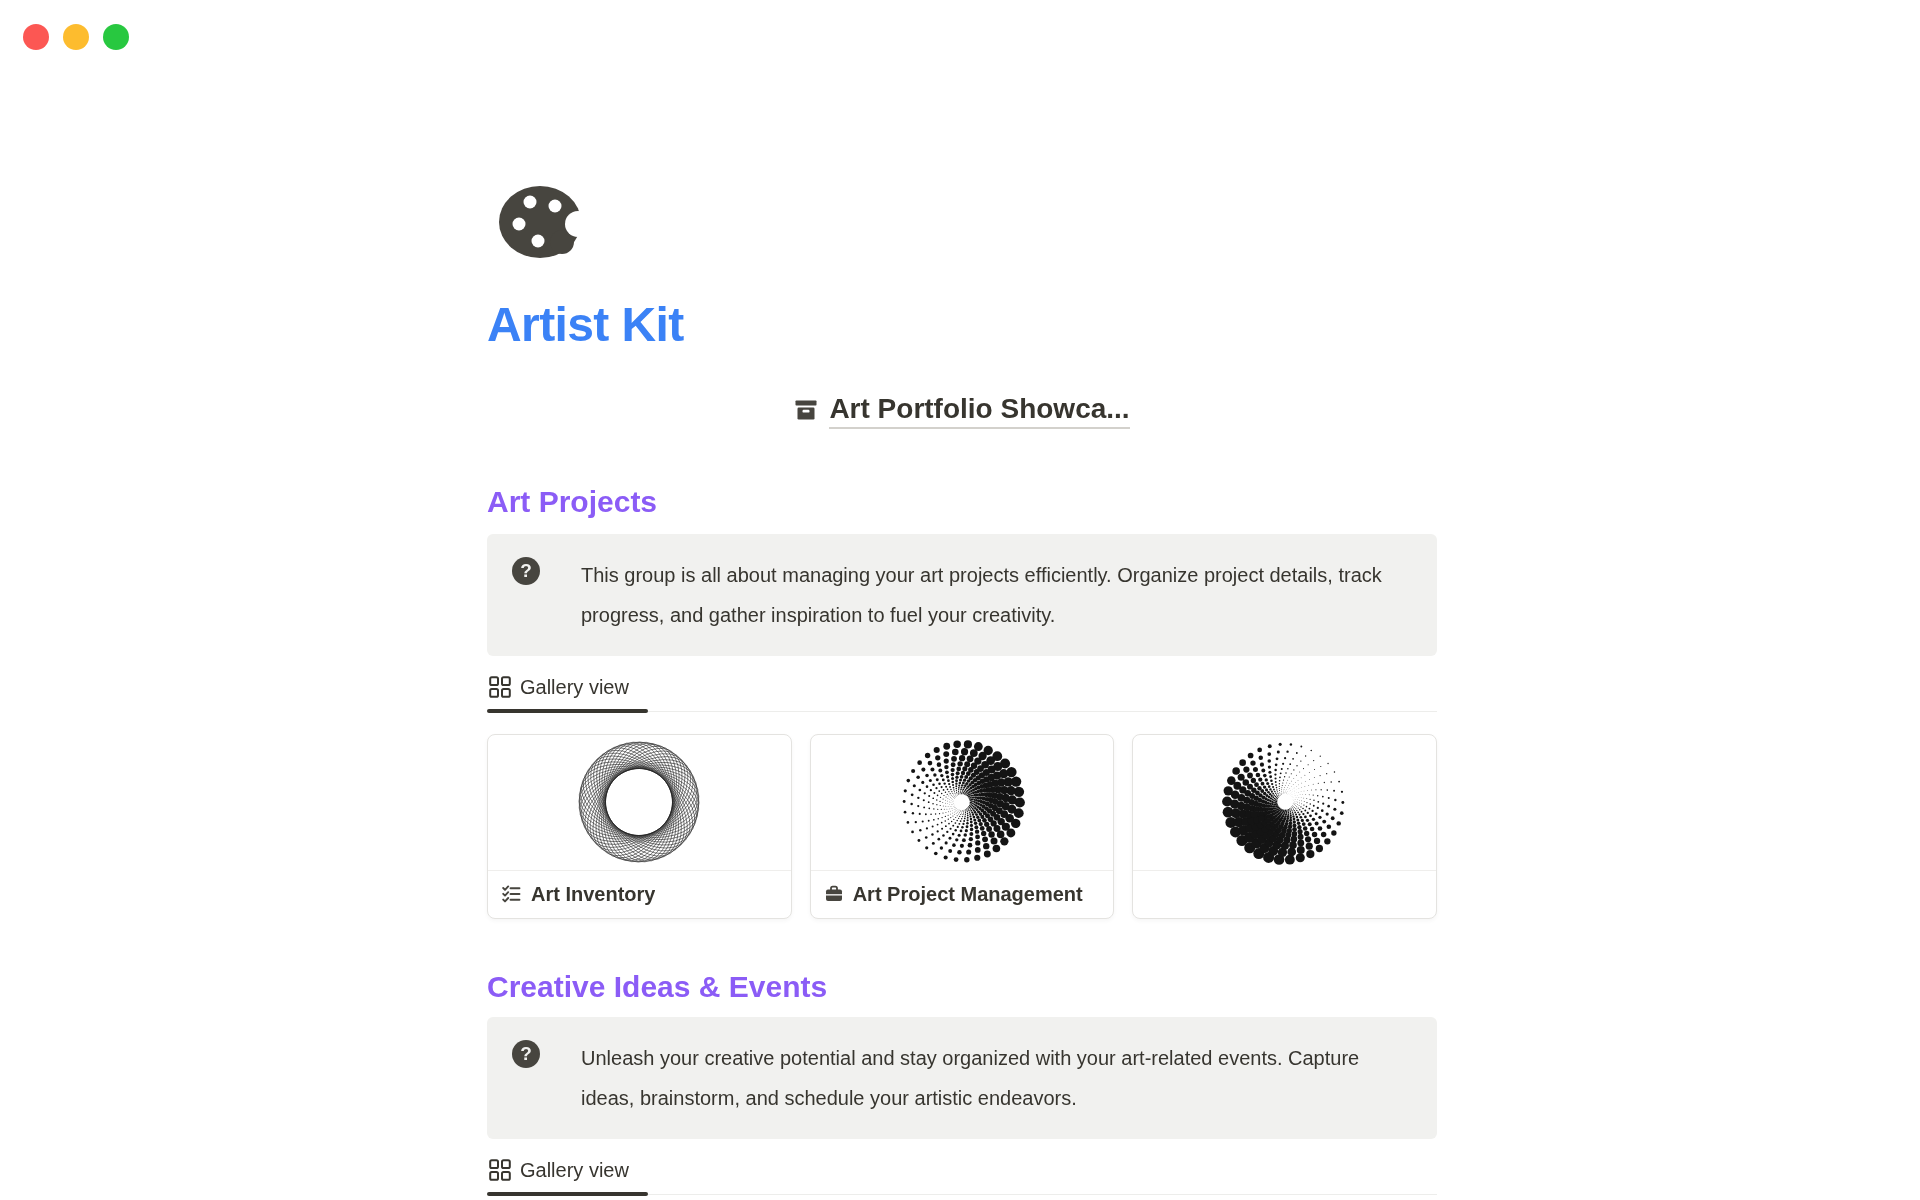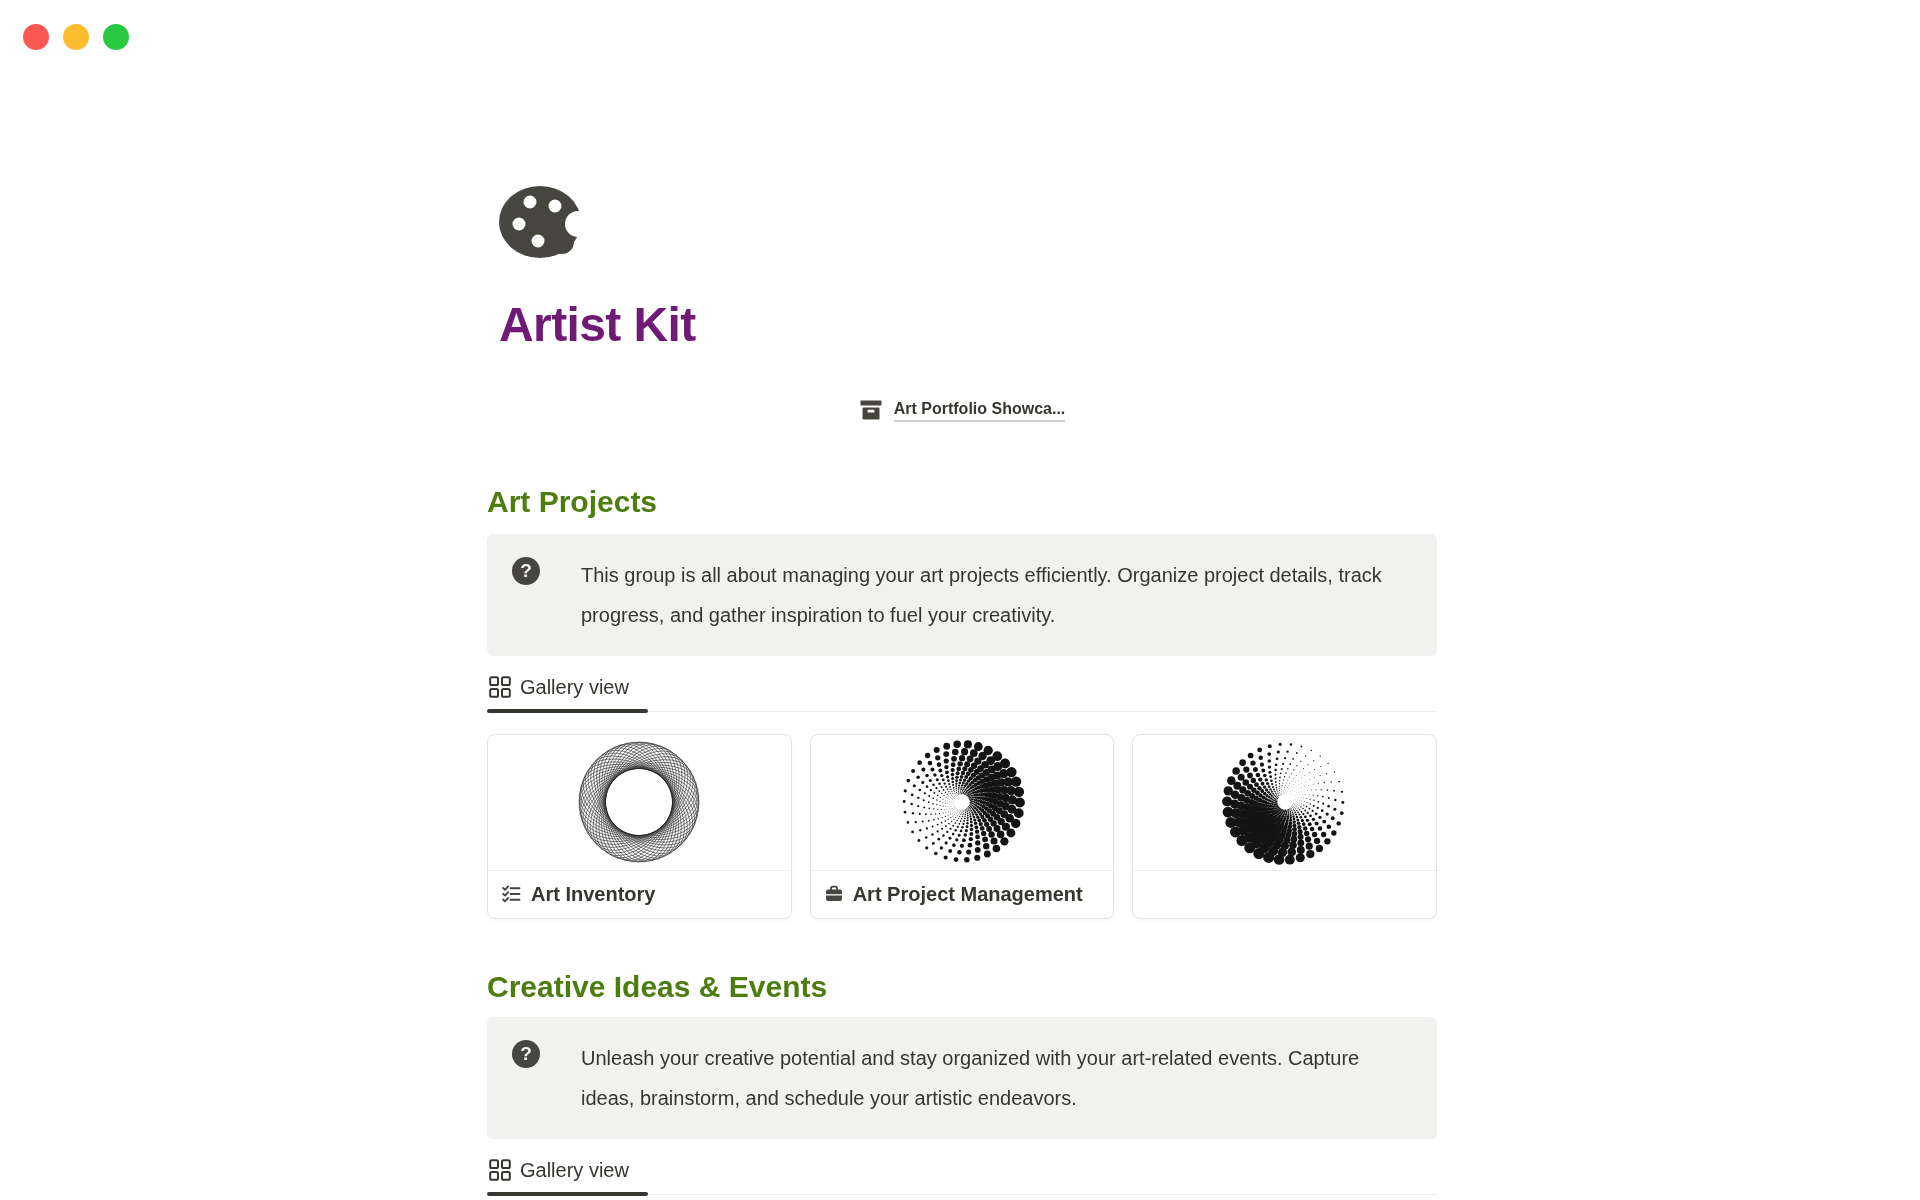--- a/index.html
+++ b/index.html
@@ -15,31 +15,31 @@
   .tl-min{background:#fdbc2e;}
   .tl-zoom{background:#28c840;}
 
   
   .content{width:950px;margin-left:487px;}
 
   .page-icon{margin-top:185px;margin-left:12px;width:84px;height:74px;display:block;}
 
   .page-title{
     margin-top:37px;font-size:48px;font-weight:700;line-height:1.2;
-    letter-spacing:-0.6px;color:#701a75;margin-left:12px;
+    letter-spacing:-0.6px;color:#3b82f6;
   }
 
   .link-row{margin-top:42px;height:30px;display:flex;justify-content:center;}
   .page-link{display:inline-flex;align-items:center;gap:11px;cursor:pointer;}
   .page-link .lk-text{
-    font-size:16px;font-weight:600;color:#37352f;
+    font-size:28px;font-weight:600;color:#37352f;
     border-bottom:2px solid #d3d1cc;padding-bottom:2px;
   }
 
-  .section-heading{margin-top:56px;font-size:30px;font-weight:700;line-height:40px;color:#4d7c0f;}
+  .section-heading{margin-top:56px;font-size:30px;font-weight:700;line-height:40px;color:#8b5cf6;}
   .section-heading.s2{margin-top:48px;}
 
   .callout{
     margin-top:12px;background:#f1f1ef;border-radius:6px;
     display:flex;gap:17px;padding:21px 28px 21px 25px;
   }
   .callout.s2{margin-top:10px;}
   .callout-icon{
     flex:0 0 28px;width:28px;height:28px;border-radius:50%;background:#47453f;
     color:#f1f1ef;font-size:19px;font-weight:700;line-height:28px;text-align:center;

